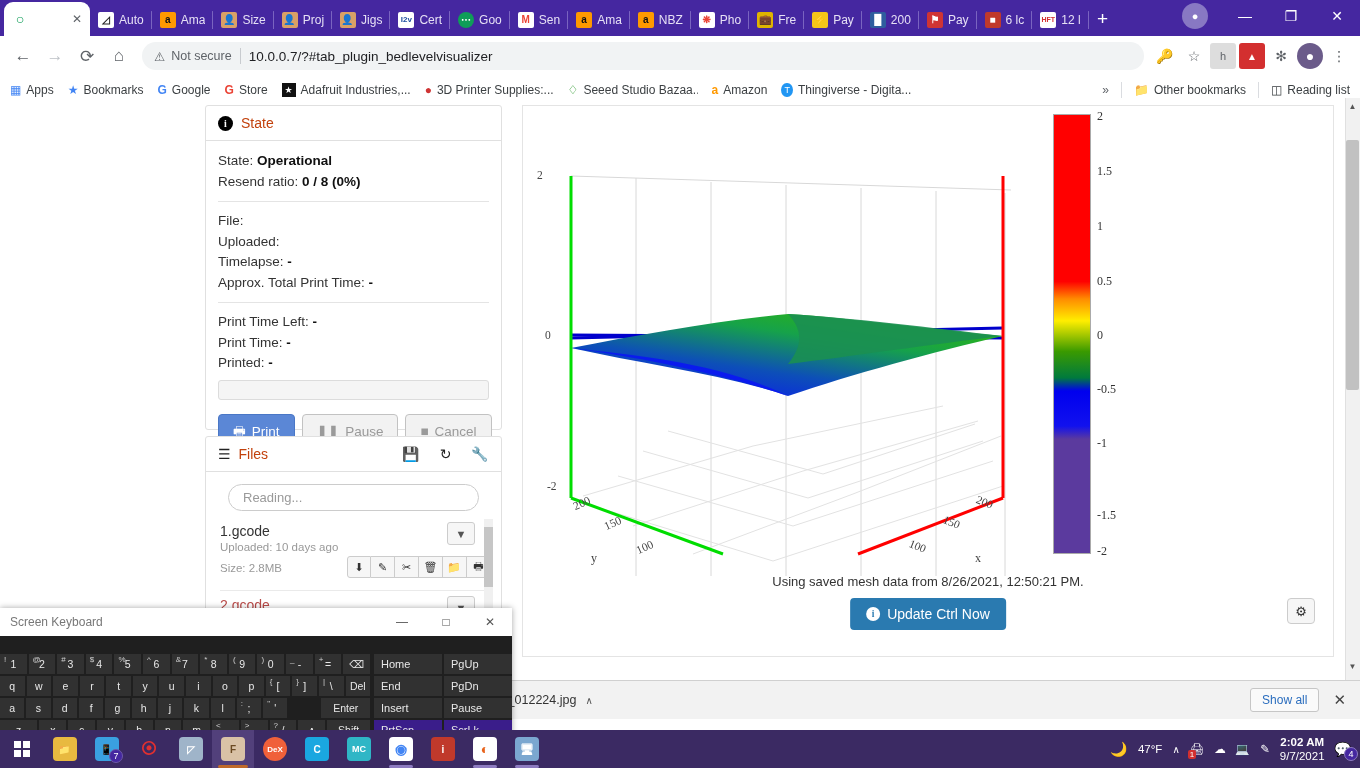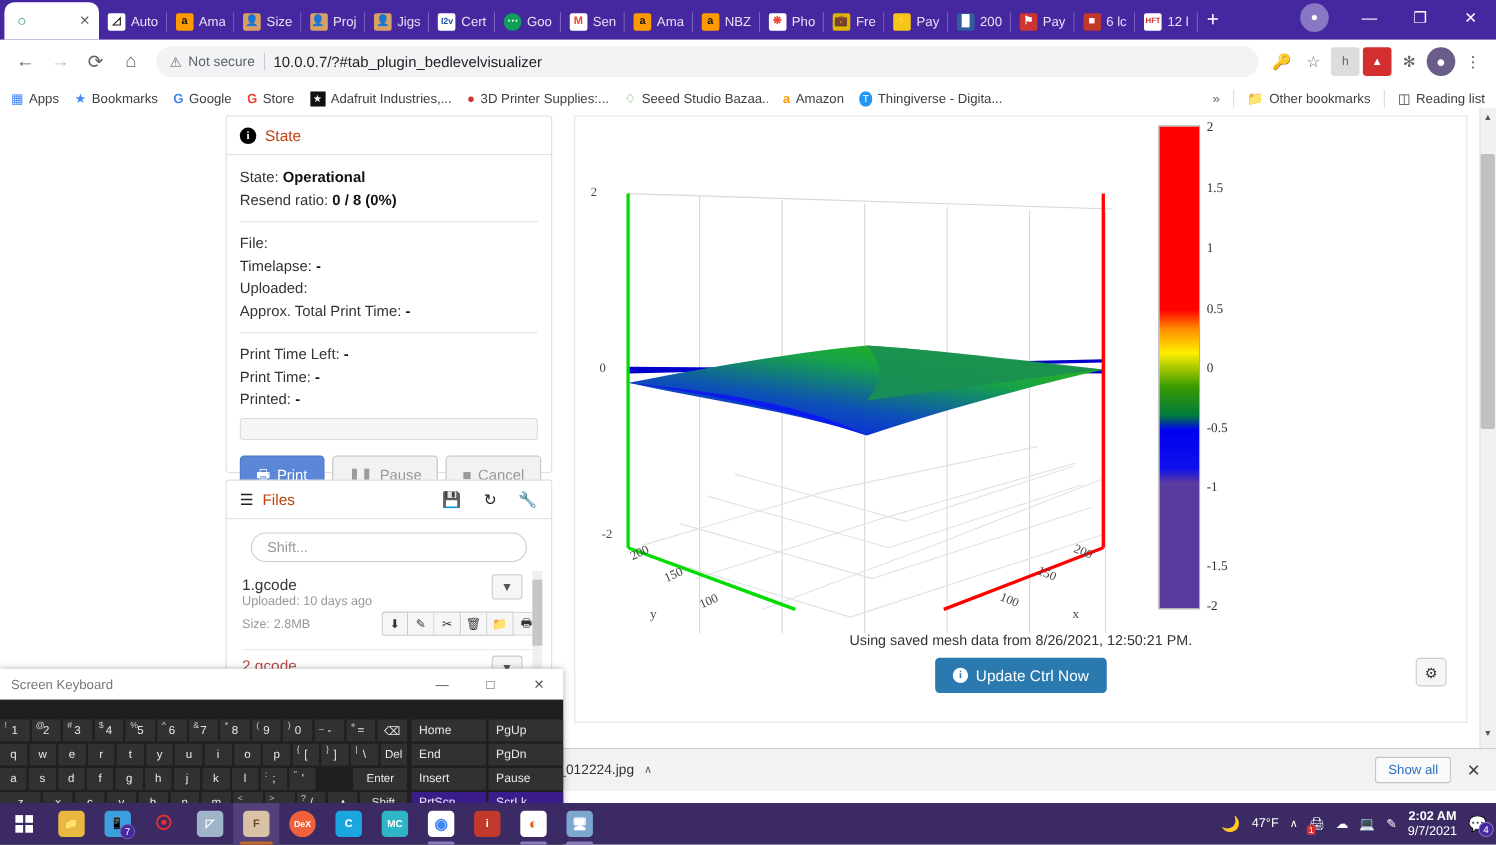--- a/index.html
+++ b/index.html
@@ -312,22 +312,22 @@
     <div class="panel" id="state-panel">
       <div class="panel-head">
         <span class="info-dot">i</span>
         <span class="ptitle">State</span>
       </div>
       <div class="state-body">
         <div><span>State:</span> <b>Operational</b></div>
         <div><span>Resend ratio:</span> <b>0 / 8 (0%)</b></div>
         <div class="hr"></div>
         <div><span>File:</span> <span></span></div>
+        <div><span>Uploaded:</span> <span></span></div>
         <div><span>Timelapse:</span> <b>-</b></div>
-        <div><span>Uploaded:</span> <span></span></div>
         <div><span>Approx. Total Print Time:</span> <b>-</b></div>
         <div class="hr"></div>
         <div><span>Print Time Left:</span> <b>-</b></div>
         <div><span>Print Time:</span> <b>-</b></div>
         <div><span>Printed:</span> <b>-</b></div>
         <div class="progbar"></div>
         <div class="btnrow">
           <div class="btn primary">
               <span>🖶</span>
               <span>Print</span>
@@ -348,21 +348,21 @@
       <div class="panel-head">
         <span>☰</span>
         <span class="ptitle">Files</span>
         <span class="files-head-icons">
           <span>💾</span>
           <span>↻</span>
           <span>🔧</span>
         </span>
       </div>
       <div class="search-wrap">
-        <div class="search-input">Shift...</div>
+        <div class="search-input">Reading...</div>
       </div>
       <div class="file-row">
         <div class="file-name">1.gcode</div>
         <div class="file-meta">Uploaded: 10 days ago</div>
         <div class="file-size-row">
           <span class="file-meta">Size: 2.8MB</span>
           <span class="mini-btns">
             <span class="mini-btn">⬇</span>
             <span class="mini-btn">✎</span>
             <span class="mini-btn">✂</span>

